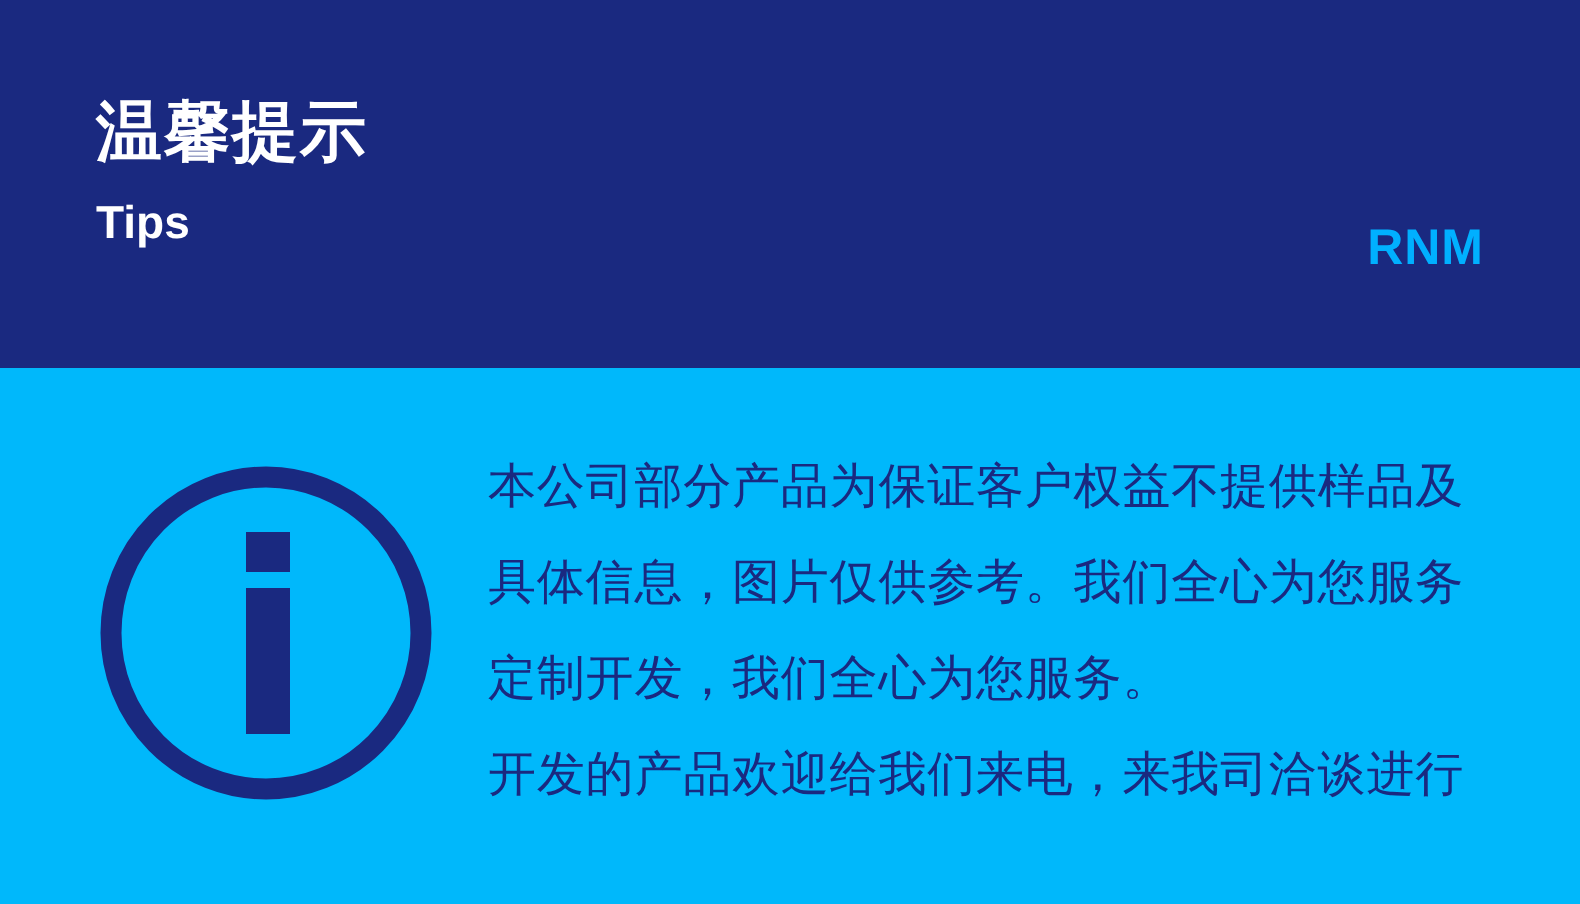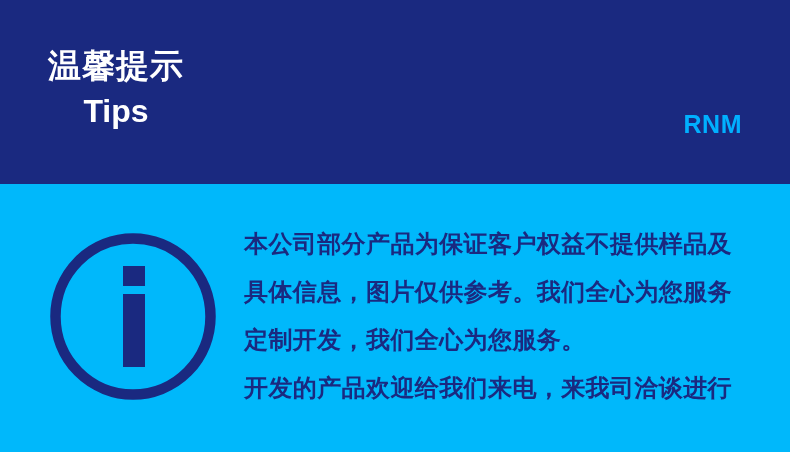--- a/index.html
+++ b/index.html
@@ -37,28 +37,27 @@
   .title-cn {
     font-size: 33px;
     font-weight: bold;
     line-height: 40px;
     color: #ffffff;
     letter-spacing: 1px;
     white-space: nowrap;
   }
 
   .title-en {
-    font-size: 32px;
+    font-size: 23px;
     font-weight: bold;
     line-height: 42px;
     color: #ffffff;
     letter-spacing: 0px;
     white-space: nowrap;
     margin-top: 4px;
-    text-align: center;
   }
 
   .brand-logo {
     position: absolute;
     right: 48px;
     top: 110px;
     font-size: 25px;
     font-weight: bold;
     letter-spacing: 0.5px;
     color: #00b0ff;
@@ -89,21 +88,21 @@
     position: absolute;
     left: 244px;
     top: 36px;
     width: 492px;
   }
 
   .notice-line {
     font-size: 24px;
     line-height: 48px;
     color: #1a2980;
-    font-weight: bold;
+    font-weight: normal;
     letter-spacing: 0.4px;
     white-space: nowrap;
   }
 </style>
 </head>
 <body>
 
 <div id="tips-banner">
 
   <div class="banner-header">

